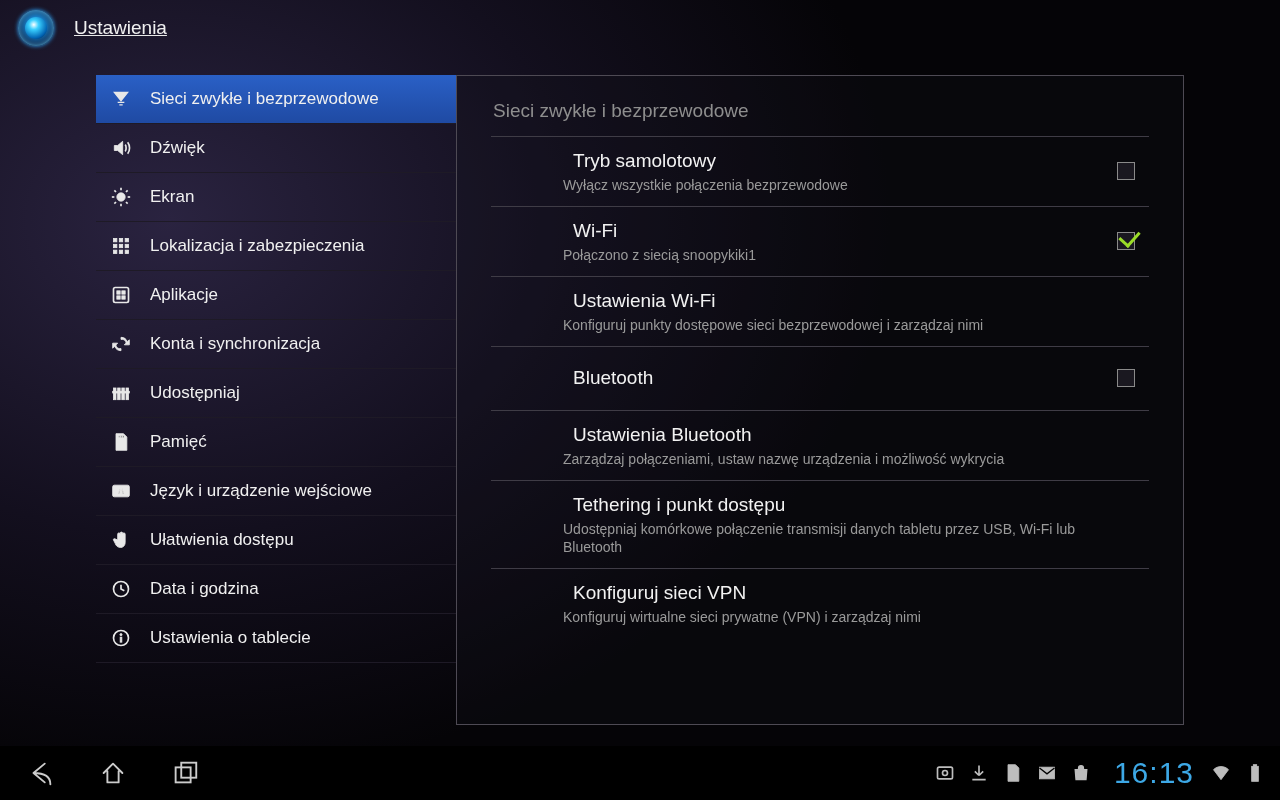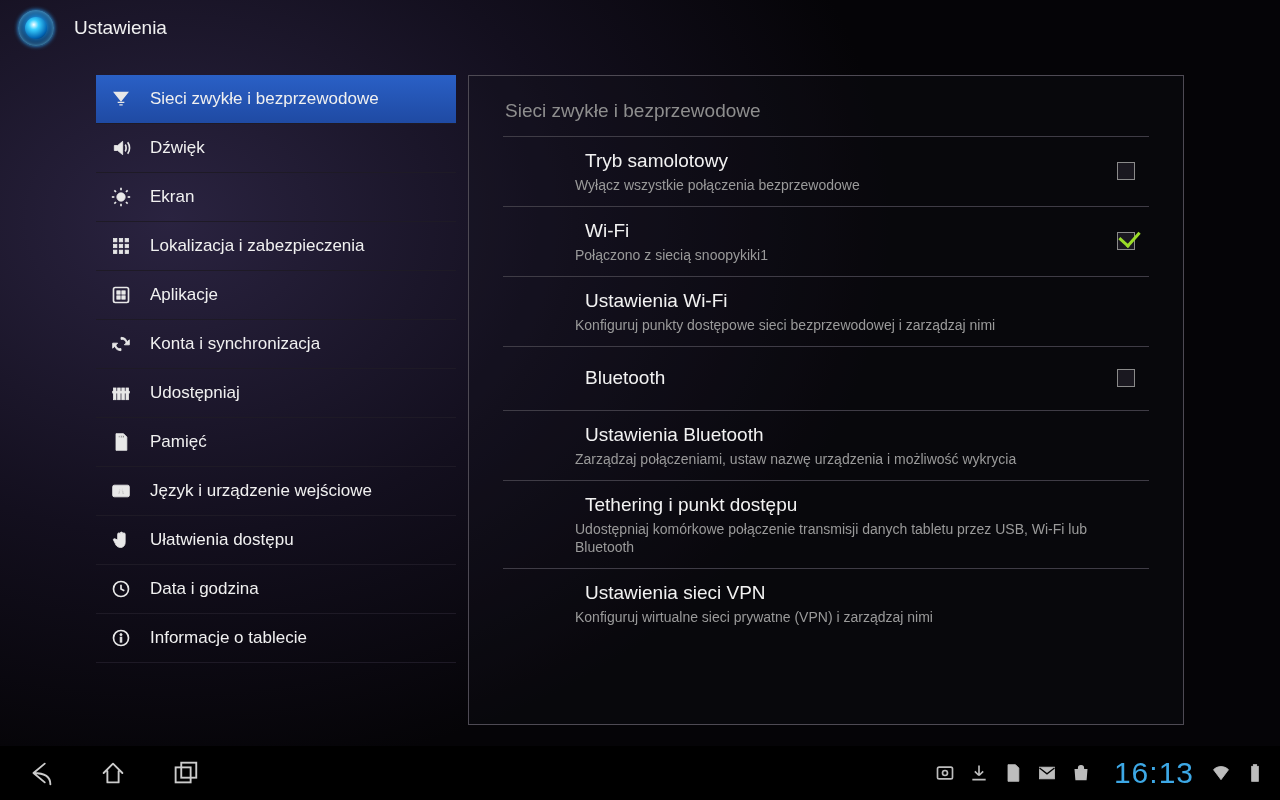--- a/index.html
+++ b/index.html
@@ -1,40 +1,41 @@
 <!DOCTYPE html>
 <html><head>
 <meta charset="utf-8">
 <style>
   * { margin: 0; padding: 0; box-sizing: border-box; }
   html, body { width: 1280px; height: 800px; overflow: hidden; background: #000; font-family: "Helvetica Neue", Arial, sans-serif; color: #e8e8e8; }
   .screen {
     width: 1280px; height: 800px;
     background: radial-gradient(ellipse 900px 700px at 170px 220px, #2a2340 0%, #130f1e 45%, #050407 80%);
     position: relative;
+    text-decoration: underline;
   }
   
   .titlebar {
     height: 56px; display: flex; align-items: center; padding-left: 18px; gap: 20px;
   }
   .app-icon {
     width: 36px; height: 36px; border-radius: 50%;
     background: radial-gradient(circle at 50% 45%, #6fdcff 0%, #1a8ad9 30%, #0a2850 65%, #000 100%);
     box-shadow: 0 0 4px #2aa5ff, inset 0 0 6px #6cf;
     position: relative;
   }
   .app-icon::after{
     content:""; position:absolute; top:7px; left:7px; width:22px; height:22px; border-radius:50%;
     background: radial-gradient(circle at 40% 35%, #fff 0%, #3ad0ff 25%, #0060b0 70%, #000 100%);
   }
   .titlebar .title { font-size: 19px; font-weight: 400; color: #f0f0f0; }
   
   .main {
     position: absolute; top: 75px; left: 96px; right: 96px; bottom: 75px;
-    display: flex; gap: 12px;
+    display: flex; 
   }
   
   .sidebar { width: 360px; }
   .side-item {
     height: 49px; display: flex; align-items: center; padding-left: 14px; gap: 18px;
     border-bottom: 1px solid #1e1a26; cursor: pointer;
   }
   .side-item.selected {
     background: linear-gradient(#2a60c6, #1f4aa3);
   }
@@ -239,21 +240,21 @@
       </div>
 
       <div class="side-item">
         <div class="icon">
           <svg viewBox="0 0 24 24">
               <circle cx="12" cy="12" r="9" fill="none" stroke="#e8e8e8" stroke-width="2"></circle>
               <circle cx="12" cy="8" r="1.3" fill="#e8e8e8"></circle>
               <rect x="11" y="11" width="2" height="6" fill="#e8e8e8"></rect>
             </svg>
         </div>
-        <span class="label">Informacje o tablecie</span>
+        <span class="label">Ustawienia o tablecie</span>
       </div>
 
     </div>
 
     <div class="panel">
       <div class="panel-header">Sieci zwykłe i bezprzewodowe</div>
       <div class="list">
 
         <div class="row">
           <div class="texts">
@@ -294,21 +295,21 @@
 
         <div class="row">
           <div class="texts">
             <div class="t1">Tethering i punkt dostępu</div>
             <div class="t2">Udostępniaj komórkowe połączenie transmisji danych tabletu przez USB, Wi-Fi lub Bluetooth</div>
           </div>
         </div>
 
         <div class="row">
           <div class="texts">
-            <div class="t1">Ustawienia sieci VPN</div>
+            <div class="t1">Konfiguruj sieci VPN</div>
             <div class="t2">Konfiguruj wirtualne sieci prywatne (VPN) i zarządzaj nimi</div>
           </div>
         </div>
 
 
       </div>
     </div>
   </div>
 
   <div class="sysbar">

